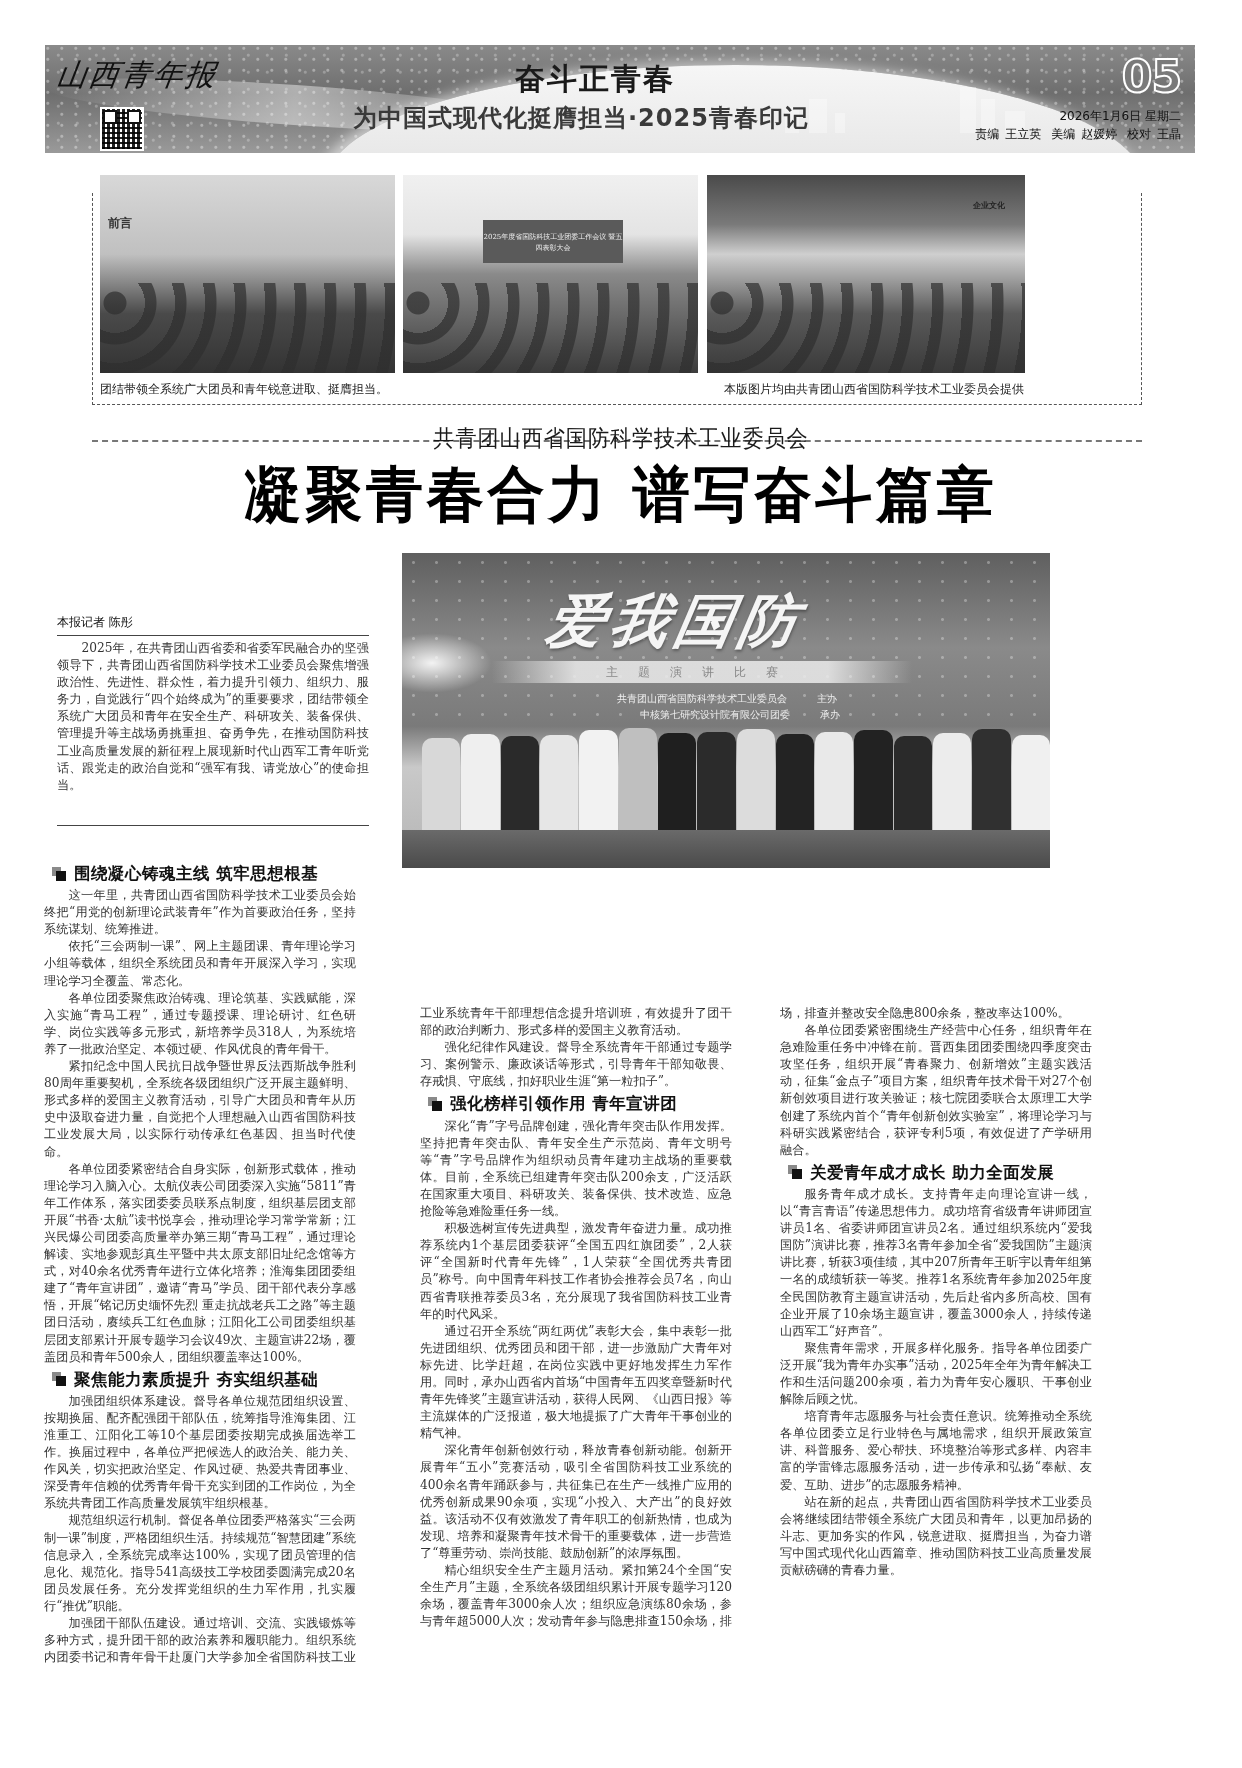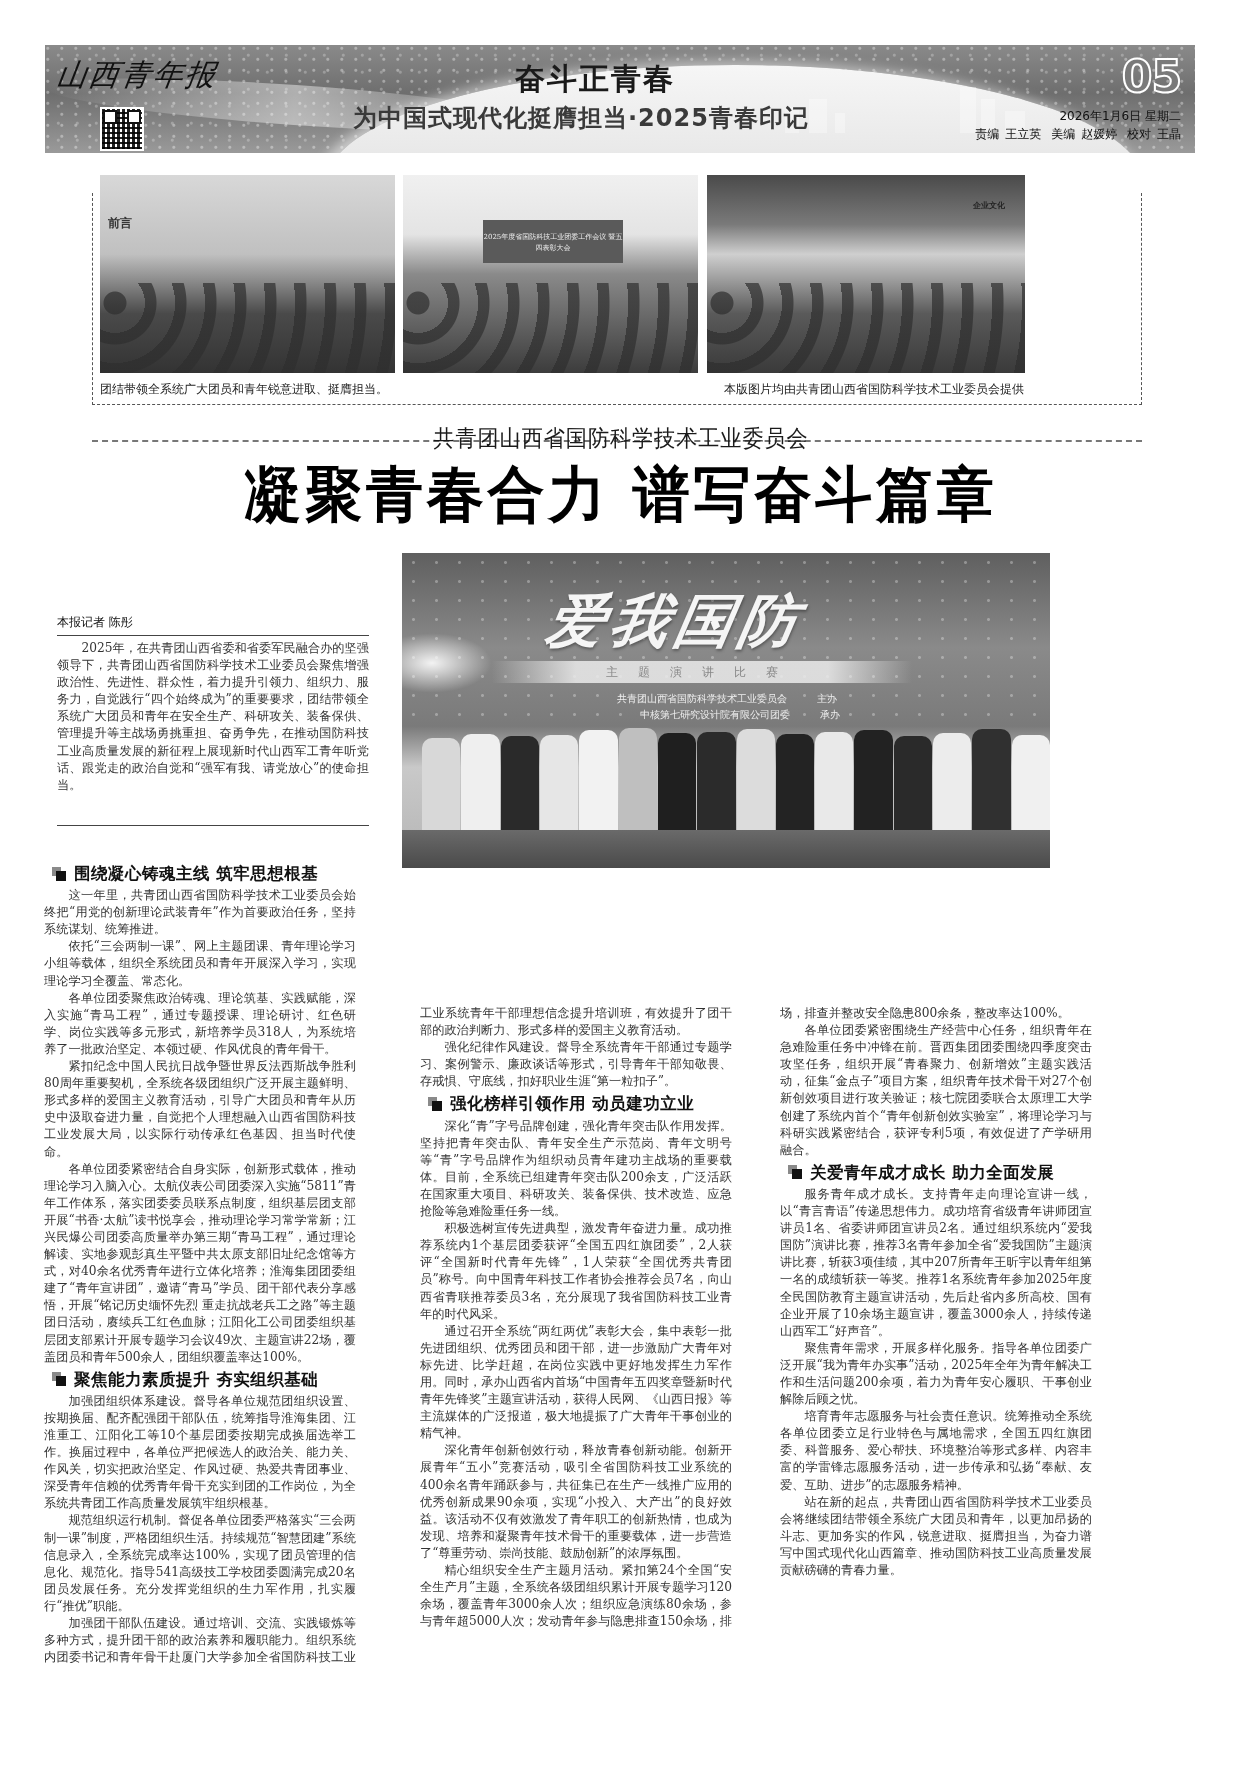--- a/index.html
+++ b/index.html
@@ -202,33 +202,33 @@
   <p>加强团组织体系建设。督导各单位规范团组织设置、按期换届、配齐配强团干部队伍，统筹指导淮海集团、江淮重工、江阳化工等10个基层团委按期完成换届选举工作。换届过程中，各单位严把候选人的政治关、能力关、作风关，切实把政治坚定、作风过硬、热爱共青团事业、深受青年信赖的优秀青年骨干充实到团的工作岗位，为全系统共青团工作高质量发展筑牢组织根基。</p>
   <p>规范组织运行机制。督促各单位团委严格落实“三会两制一课”制度，严格团组织生活。持续规范“智慧团建”系统信息录入，全系统完成率达100%，实现了团员管理的信息化、规范化。指导541高级技工学校团委圆满完成20名团员发展任务。充分发挥党组织的生力军作用，扎实履行“推优”职能。</p>
   <p style="height:51px;overflow:hidden">加强团干部队伍建设。通过培训、交流、实践锻炼等多种方式，提升团干部的政治素养和履职能力。组织系统内团委书记和青年骨干赴厦门大学参加全省国防科技工业系统青年干部理想信念提升培训班，有效提升了团干部的政治判断力、政治领悟力和群众工作能力。</p>
 </div>
 
 <div class="text-col col-b">
   <p class="noindent">工业系统青年干部理想信念提升培训班，有效提升了团干部的政治判断力、形式多样的爱国主义教育活动。</p>
   <p>强化纪律作风建设。督导全系统青年干部通过专题学习、案例警示、廉政谈话等形式，引导青年干部知敬畏、存戒惧、守底线，扣好职业生涯“第一粒扣子”。</p>
   <h2 class="section-head">
     <span class="sq"></span>
-    <span>强化榜样引领作用 动员建功立业</span>
+    <span>强化榜样引领作用 青年宣讲团</span>
   </h2>
   <p>深化“青”字号品牌创建，强化青年突击队作用发挥。坚持把青年突击队、青年安全生产示范岗、青年文明号等“青”字号品牌作为组织动员青年建功主战场的重要载体。目前，全系统已组建青年突击队200余支，广泛活跃在国家重大项目、科研攻关、装备保供、技术改造、应急抢险等急难险重任务一线。</p>
   <p>积极选树宣传先进典型，激发青年奋进力量。成功推荐系统内1个基层团委获评“全国五四红旗团委”，2人获评“全国新时代青年先锋”，1人荣获“全国优秀共青团员”称号。向中国青年科技工作者协会推荐会员7名，向山西省青联推荐委员3名，充分展现了我省国防科技工业青年的时代风采。</p>
   <p>通过召开全系统“两红两优”表彰大会，集中表彰一批先进团组织、优秀团员和团干部，进一步激励广大青年对标先进、比学赶超，在岗位实践中更好地发挥生力军作用。同时，承办山西省内首场“中国青年五四奖章暨新时代青年先锋奖”主题宣讲活动，获得人民网、《山西日报》等主流媒体的广泛报道，极大地提振了广大青年干事创业的精气神。</p>
   <p>深化青年创新创效行动，释放青春创新动能。创新开展青年“五小”竞赛活动，吸引全省国防科技工业系统的400余名青年踊跃参与，共征集已在生产一线推广应用的优秀创新成果90余项，实现“小投入、大产出”的良好效益。该活动不仅有效激发了青年职工的创新热情，也成为发现、培养和凝聚青年技术骨干的重要载体，进一步营造了“尊重劳动、崇尚技能、鼓励创新”的浓厚氛围。</p>
   <p style="height:68px;overflow:hidden">精心组织安全生产主题月活动。紧扣第24个全国“安全生产月”主题，全系统各级团组织累计开展专题学习120余场，覆盖青年3000余人次；组织应急演练80余场，参与青年超5000人次；发动青年参与隐患排查150余场，排查并整改安全隐患800余条，整改率达100%。</p>
 </div>
 
 <div class="text-col col-c">
   <p class="noindent">场，排查并整改安全隐患800余条，整改率达100%。</p>
   <p>各单位团委紧密围绕生产经营中心任务，组织青年在急难险重任务中冲锋在前。晋西集团团委围绕四季度突击攻坚任务，组织开展“青春聚力、创新增效”主题实践活动，征集“金点子”项目方案，组织青年技术骨干对27个创新创效项目进行攻关验证；核七院团委联合太原理工大学创建了系统内首个“青年创新创效实验室”，将理论学习与科研实践紧密结合，获评专利5项，有效促进了产学研用融合。</p>
   <h2 class="section-head">
     <span class="sq"></span>
     <span>关爱青年成才成长 助力全面发展</span>
   </h2>
   <p>服务青年成才成长。支持青年走向理论宣讲一线，以“青言青语”传递思想伟力。成功培育省级青年讲师团宣讲员1名、省委讲师团宣讲员2名。通过组织系统内“爱我国防”演讲比赛，推荐3名青年参加全省“爱我国防”主题演讲比赛，斩获3项佳绩，其中207所青年王昕宇以青年组第一名的成绩斩获一等奖。推荐1名系统青年参加2025年度全民国防教育主题宣讲活动，先后赴省内多所高校、国有企业开展了10余场主题宣讲，覆盖3000余人，持续传递山西军工“好声音”。</p>
   <p>聚焦青年需求，开展多样化服务。指导各单位团委广泛开展“我为青年办实事”活动，2025年全年为青年解决工作和生活问题200余项，着力为青年安心履职、干事创业解除后顾之忧。</p>
-  <p>培育青年志愿服务与社会责任意识。统筹推动全系统各单位团委立足行业特色与属地需求，全国五四红旗团委、科普服务、爱心帮扶、环境整治等形式多样、内容丰富的学雷锋志愿服务活动，进一步传承和弘扬“奉献、友爱、互助、进步”的志愿服务精神。</p>
+  <p>培育青年志愿服务与社会责任意识。统筹推动全系统各单位团委立足行业特色与属地需求，组织开展政策宣讲、科普服务、爱心帮扶、环境整治等形式多样、内容丰富的学雷锋志愿服务活动，进一步传承和弘扬“奉献、友爱、互助、进步”的志愿服务精神。</p>
   <p>站在新的起点，共青团山西省国防科学技术工业委员会将继续团结带领全系统广大团员和青年，以更加昂扬的斗志、更加务实的作风，锐意进取、挺膺担当，为奋力谱写中国式现代化山西篇章、推动国防科技工业高质量发展贡献磅礴的青春力量。</p>
 </div>
 
 </body></html>

